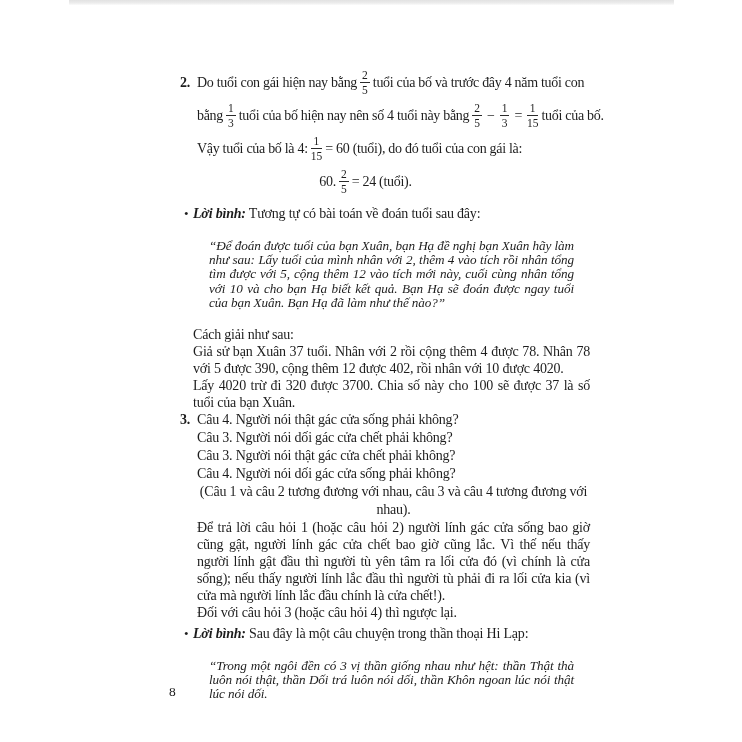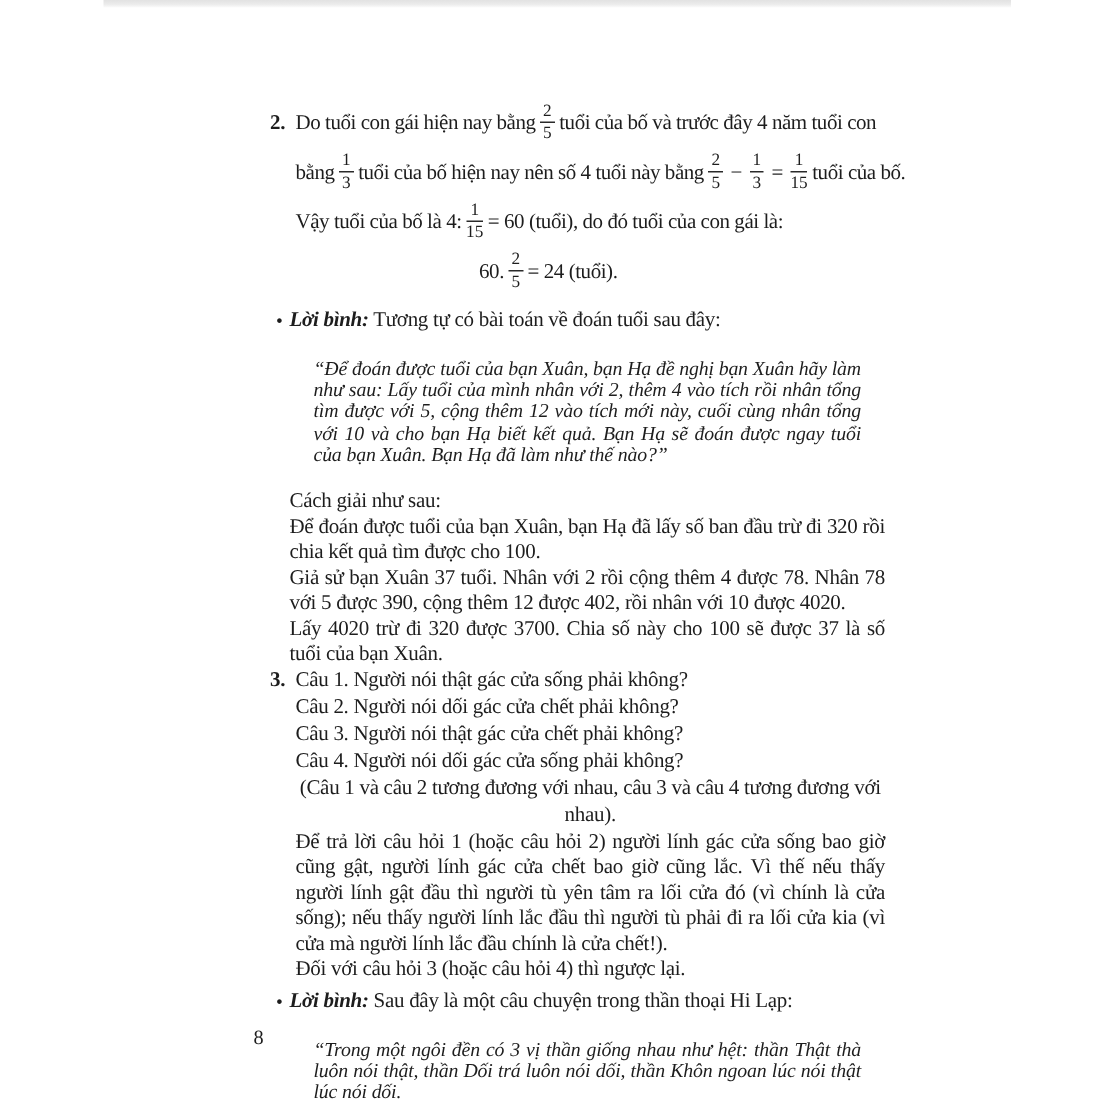--- a/index.html
+++ b/index.html
@@ -102,31 +102,30 @@
         <div class="math-line center"><span>60.</span><span class="frac"><span class="num">2</span><span class="den">5</span></span><span>= 24 (tuổi).</span></div>
       </div>
     </div>
 
     <div class="remark">
       <div class="marker">•</div>
       <div class="body">
         <div class="label-line"><span class="remark-label">Lời bình:</span><span> Tương tự có bài toán về đoán tuổi sau đây:</span></div>
         <p class="quote">“Để đoán được tuổi của bạn Xuân, bạn Hạ đề nghị bạn Xuân hãy làm như sau: Lấy tuổi của mình nhân với 2, thêm 4 vào tích rồi nhân tổng tìm được với 5, cộng thêm 12 vào tích mới này, cuối cùng nhân tổng với 10 và cho bạn Hạ biết kết quả. Bạn Hạ sẽ đoán được ngay tuổi của bạn Xuân. Bạn Hạ đã làm như thế nào?”</p>
         <div class="sol-line">Cách giải như sau:</div>
-        <p class="para">Để đoán được tuổi của bạn Xuân, bạn Hạ đã lấy số ban đầu trừ đi 320 rồi chia kết quả tìm được cho 100.</p>
         <p class="para">Giả sử bạn Xuân 37 tuổi. Nhân với 2 rồi cộng thêm 4 được 78. Nhân 78 với 5 được 390, cộng thêm 12 được 402, rồi nhân với 10 được 4020.</p>
         <p class="para">Lấy 4020 trừ đi 320 được 3700. Chia số này cho 100 sẽ được 37 là số tuổi của bạn Xuân.</p>
       </div>
     </div>
 
     <div class="numbered item3">
       <div class="marker">3.</div>
       <div class="body">
-        <div class="qline">Câu 1. Người nói thật gác cửa sống phải không?</div>
-        <div class="qline">Câu 2. Người nói dối gác cửa chết phải không?</div>
+        <div class="qline">Câu 4. Người nói thật gác cửa sống phải không?</div>
+        <div class="qline">Câu 3. Người nói dối gác cửa chết phải không?</div>
         <div class="qline">Câu 3. Người nói thật gác cửa chết phải không?</div>
         <div class="qline">Câu 4. Người nói dối gác cửa sống phải không?</div>
         <div class="note-line">(Câu 1 và câu 2 tương đương với nhau, câu 3 và câu 4 tương đương với nhau).</div>
         <p class="para">Để trả lời câu hỏi 1 (hoặc câu hỏi 2) người lính gác cửa sống bao giờ cũng gật, người lính gác cửa chết bao giờ cũng lắc. Vì thế nếu thấy người lính gật đầu thì người tù yên tâm ra lối cửa đó (vì chính là cửa sống); nếu thấy người lính lắc đầu thì người tù phải đi ra lối cửa kia (vì cửa mà người lính lắc đầu chính là cửa chết!).</p>
         <div class="answer2">Đối với câu hỏi 3 (hoặc câu hỏi 4) thì ngược lại.</div>
       </div>
     </div>
 
     <div class="remark second">
       <div class="marker">•</div>

